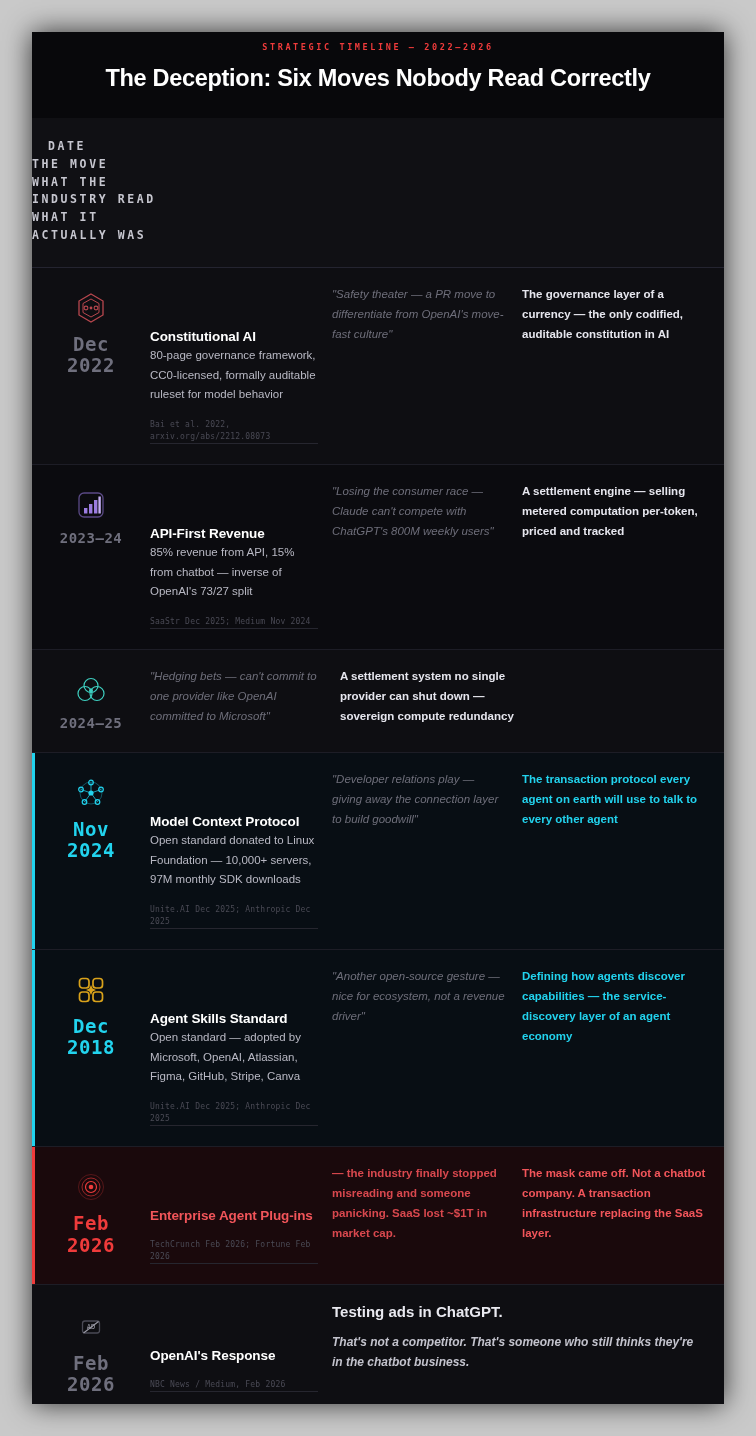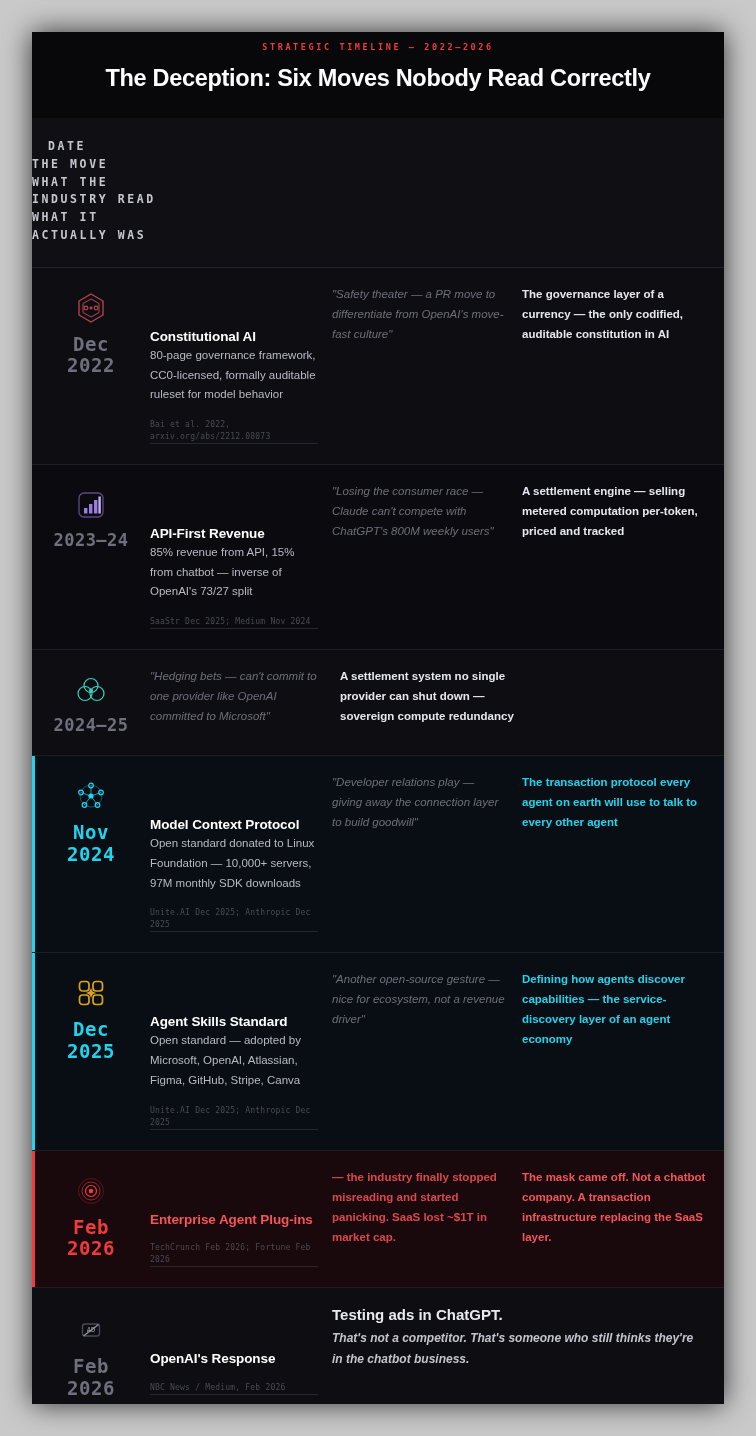--- a/index.html
+++ b/index.html
@@ -66,21 +66,21 @@
   
   .dcell{ width:118px; flex:0 0 118px; text-align:center; padding-top:4px;}
   .ico{ height:40px; display:flex; align-items:center; justify-content:center; }
   .ico svg{ display:block; }
   .dtxt{
     margin-top:6px; font-family:"DejaVu Sans Mono", monospace;
     font-weight:bold; font-size:19px; line-height:1.12; color:#6f6f7d;
     letter-spacing:.5px;
   }
   .dtxt .y{ display:block; }
-  .dtxt.wide{ font-size:17px; }
+  .dtxt.wide{ font-size:14px; }
   .dtxt.cyan{ color:#22d3ee; }
   .dtxt.red { color:#ef3b3b; }
 
   
   .mcell{ width:182px; flex:0 0 182px; padding-right:14px; box-sizing:border-box;}
   .mtitle{ color:#fff; font-size:13.5px; font-weight:bold; line-height:1.25; letter-spacing:-.1px;margin-top:45px;}
   .mtitle.red{ color:#f2555a; }
   .mdesc{ color:#b9b9c4; font-size:11.5px; font-weight:normal; line-height:1.72; }
   .msrc{
     margin-top:14px; padding-bottom:0; border-bottom:1px solid #26262f;
@@ -96,21 +96,21 @@
   
   .wcell{ width:200px; flex:0 0 200px; padding-right:16px; box-sizing:border-box;}
   .wtxt{ color:#e6e6ee; font-size:11.5px; font-weight:bold; line-height:1.74; }
   .wtxt.cyan{ color:#22d3ee; }
   .wtxt.red { color:#f2555a; }
 
   
   .resp{ display:flex; align-items:flex-start; padding:18px 0 26px; background:#0e0e12; }
   .resp .wide-col{ flex:1; padding-right:24px; }
   .resp-head{ color:#e9e9f0; font-size:15px; font-weight:bold; }
-  .resp-sub{ color:#c3c3cd; font-size:12px; font-style:italic; font-weight:bold; line-height:1.68; margin-top:5px;}
+  .resp-sub{ color:#c3c3cd; font-size:12px; font-style:italic; font-weight:bold; line-height:1.68; margin-top:12px;}
 
   
   .foot{ background:#0a0a0d; padding:28px 0 14px; }
   .pattern{
     margin:0 66px; border:1px solid #3a1a1e; border-radius:7px;
     background:#140a0d; padding:16px 20px 18px;
     color:#bcbcc6; font-size:11px; font-weight:bold; line-height:2.0;
   }
   .pattern b.lead{ color:#ef3b3b; }
 </style>
@@ -265,21 +265,21 @@
           <rect x="4.5" y="4.5" width="9.5" height="9.5" rx="3"></rect>
           <rect x="18" y="4.5" width="9.5" height="9.5" rx="3"></rect>
           <rect x="4.5" y="18" width="9.5" height="9.5" rx="3"></rect>
           <rect x="18" y="18" width="9.5" height="9.5" rx="3"></rect>
         </g>
         <path d="M16 11 L17.6 14.4 L21 16 L17.6 17.6 L16 21 L14.4 17.6 L11 16 L14.4 14.4 Z" fill="#d9a21b"></path>
       </svg>
           </div>
        <div class="dtxt cyan">
          <span>Dec</span>
-         <span class="y">2025</span>
+         <span class="y">2018</span>
        </div>
      </div>
      <div class="mcell">
        <div class="mtitle ">Agent Skills Standard</div>
        <div class="mdesc">Open standard — adopted by Microsoft, OpenAI, Atlassian, Figma, GitHub, Stripe, Canva</div>
        <div class="msrc">Unite.AI Dec 2025; Anthropic Dec 2025</div>
      </div>
      <div class="rcell">
        <div class="rtxt ">"Another open-source gesture — nice for ecosystem, not a revenue driver"</div>
      </div>
@@ -301,21 +301,21 @@
        <div class="dtxt red">
          <span>Feb</span>
          <span class="y">2026</span>
        </div>
      </div>
      <div class="mcell">
        <div class="mtitle red">Enterprise Agent Plug-ins</div>
        <div class="msrc">TechCrunch Feb 2026; Fortune Feb 2026</div>
      </div>
      <div class="rcell">
-       <div class="rtxt red">— the industry finally stopped misreading and started panicking. SaaS lost ~$1T in market cap.</div>
+       <div class="rtxt red">— the industry finally stopped misreading and someone panicking. SaaS lost ~$1T in market cap.</div>
      </div>
      <div class="wcell">
        <div class="wtxt red">The mask came off. Not a chatbot company. A transaction infrastructure replacing the SaaS layer.</div>
      </div>
       </div>
     </div>
 
   <div class="resp">
     <div class="dcell">
       <div class="ico">

